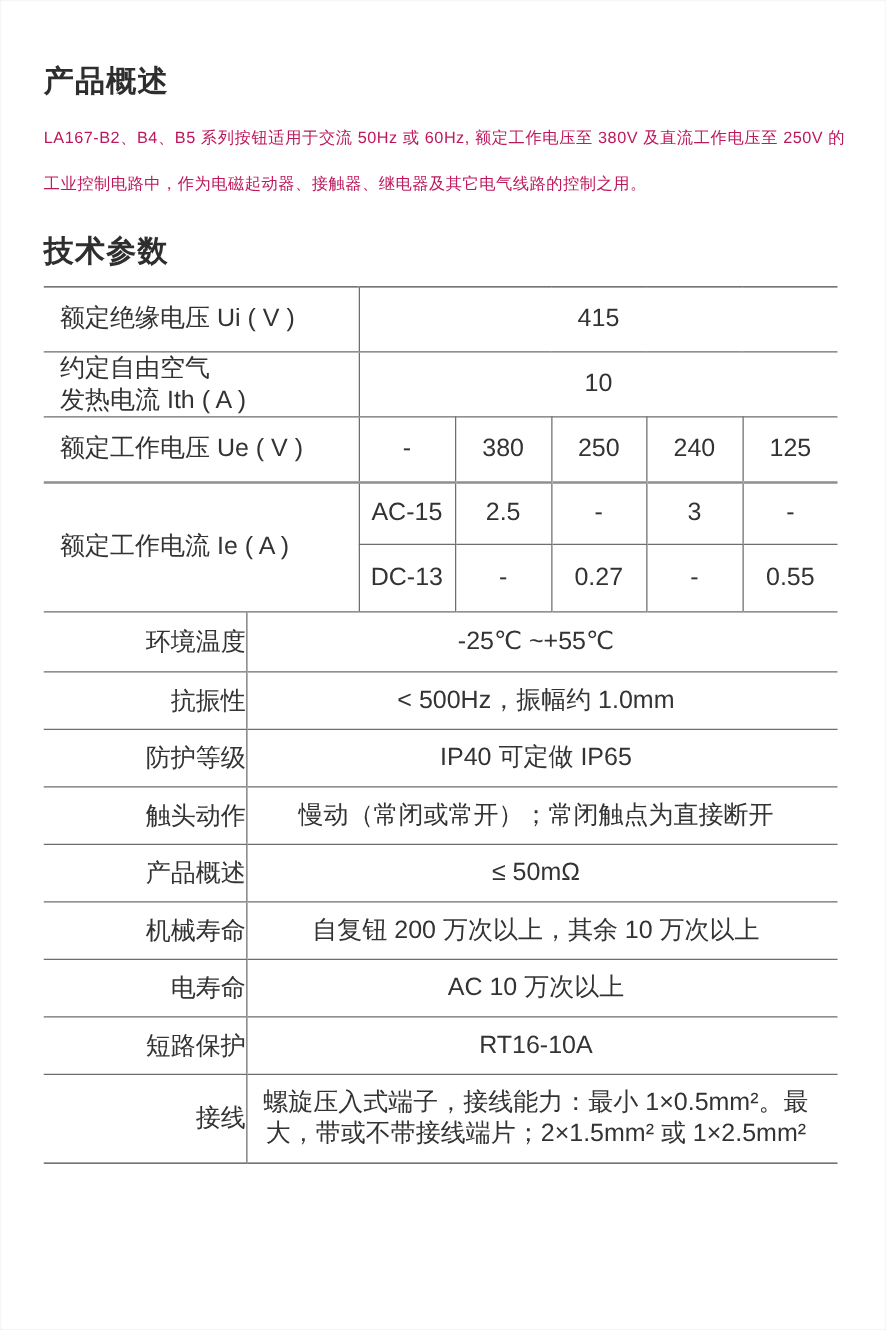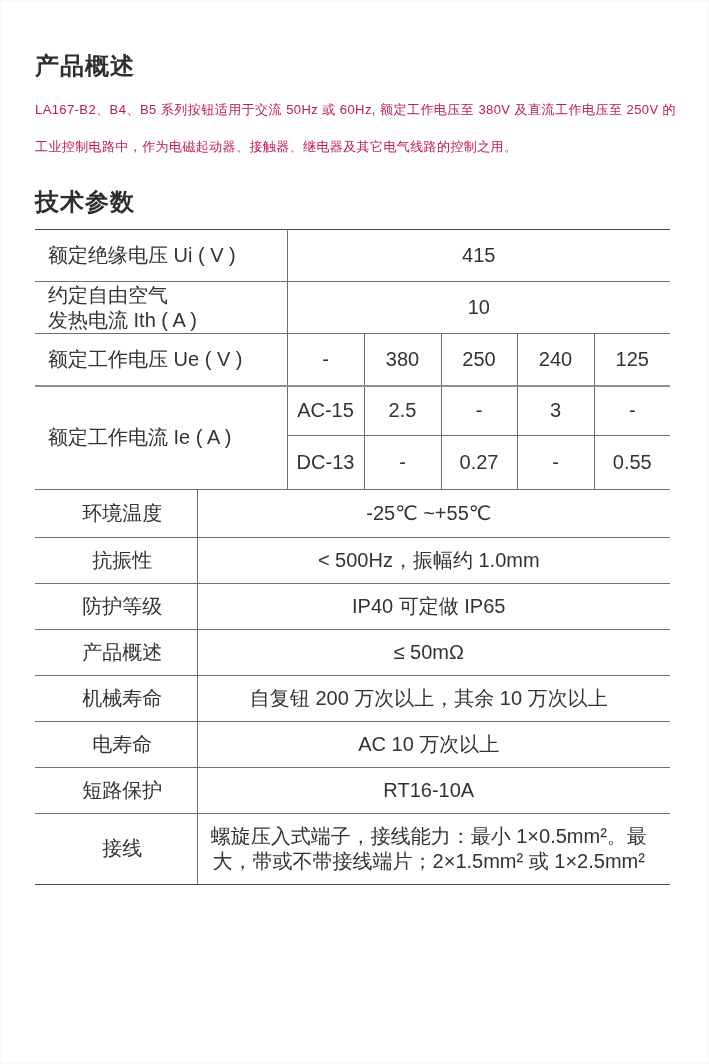--- a/index.html
+++ b/index.html
@@ -52,21 +52,21 @@
   table.upper td.lbl { text-align: left; padding-left: 13px; line-height: 25px; }
   table.upper td.val { text-align: center; }
   tr.h52 { height: 52px; }
   tr.h50 { height: 50px; }
   tr.h54 { height: 54px; }
   table.upper tr.ie-top td { border-top: 2.5px solid #8f8f8f; }
 
   
   table.lower td { border-bottom: 1px solid #6e6e6e; }
   table.lower tr:last-child td { border-bottom: 1px solid #4a4a4a; }
-  table.lower td.lbl { text-align: center; padding-left: 13px; }
+  table.lower td.lbl { text-align: right; padding-left: 13px; }
   table.lower td.val { text-align: center; padding-right: 10px; border-left: 1px solid #6e6e6e; line-height: 25px; }
   tr.h47 { height: 47px; }
   tr.h46 { height: 46px; }
   tr.h71 { height: 71px; }
 </style>
 </head>
 <body>
 
 <div class="page">
 
@@ -135,20 +135,24 @@
       </tr>
       <tr class="h46">
         <td class="lbl">抗振性</td>
         <td class="val">&lt; 500Hz，振幅约 1.0mm</td>
       </tr>
       <tr class="h46">
         <td class="lbl">防护等级</td>
         <td class="val">IP40 可定做 IP65</td>
       </tr>
       <tr class="h46">
+        <td class="lbl">触头动作</td>
+        <td class="val">慢动（常闭或常开）；常闭触点为直接断开</td>
+      </tr>
+      <tr class="h46">
         <td class="lbl">产品概述</td>
         <td class="val">≤ 50mΩ</td>
       </tr>
       <tr class="h46">
         <td class="lbl">机械寿命</td>
         <td class="val">自复钮 200 万次以上，其余 10 万次以上</td>
       </tr>
       <tr class="h46">
         <td class="lbl">电寿命</td>
         <td class="val">AC 10 万次以上</td>

